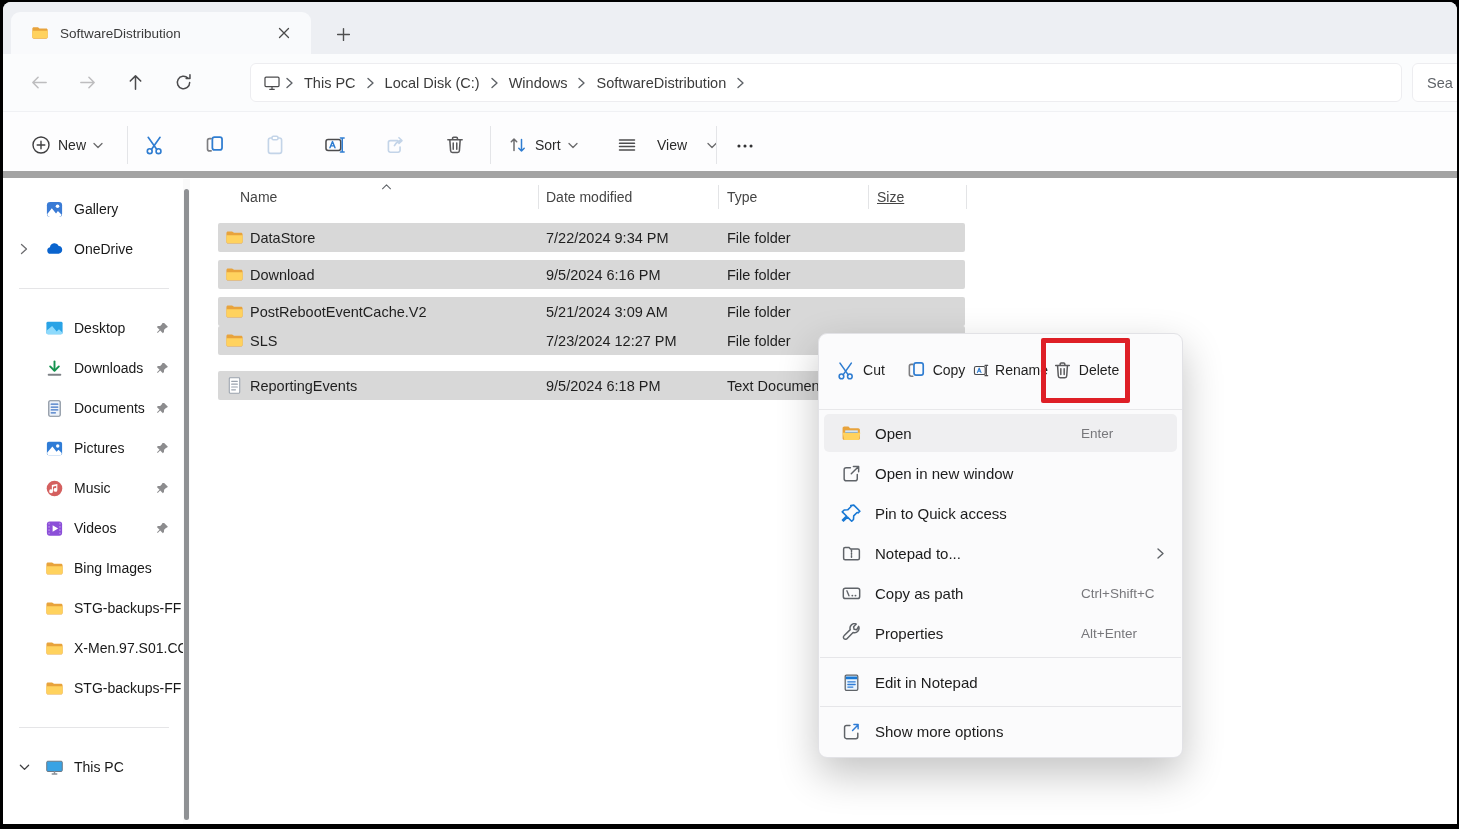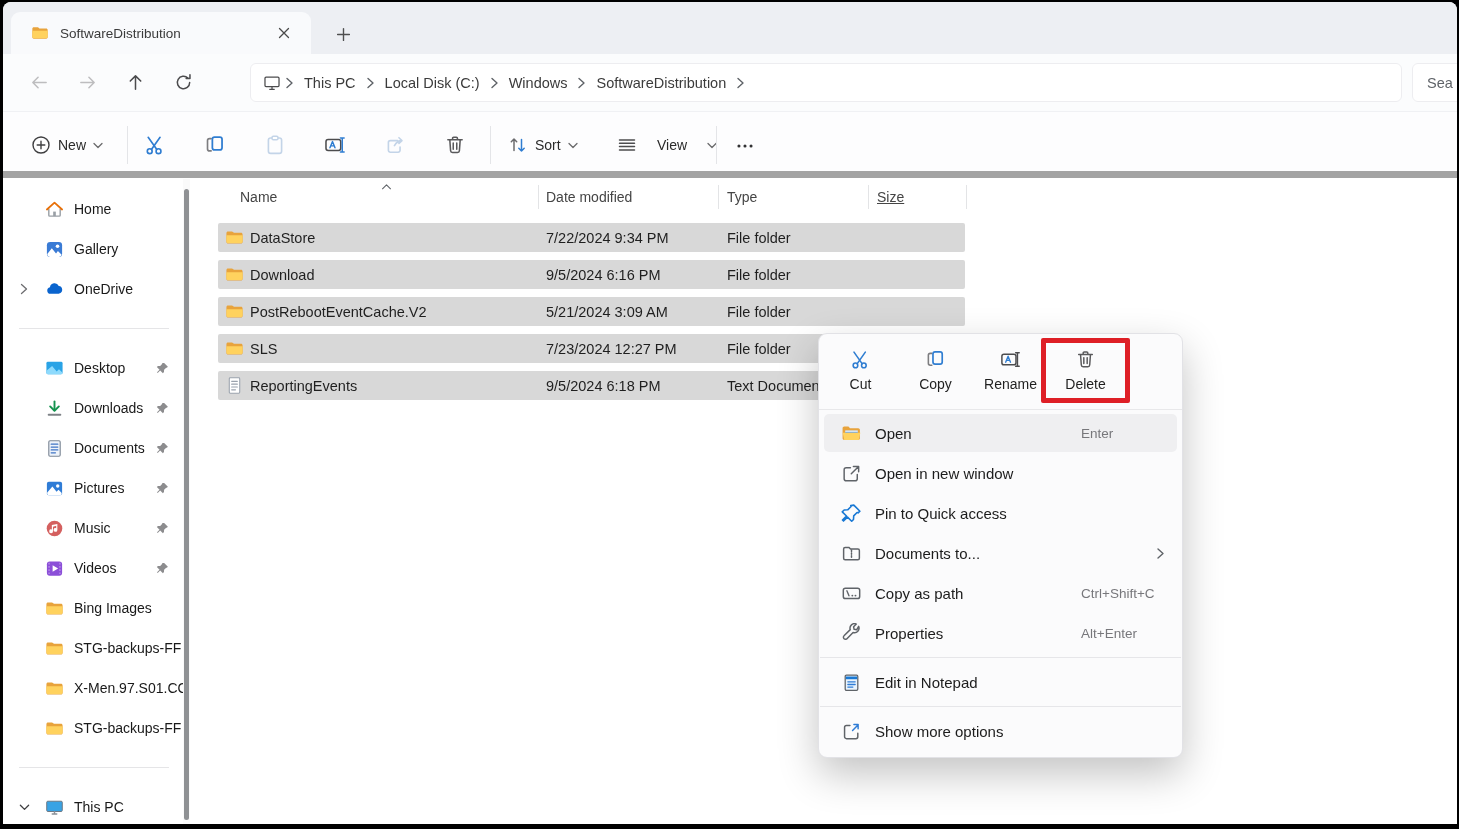--- a/index.html
+++ b/index.html
@@ -68,21 +68,21 @@
   .frow .fico { position:absolute; left:7px; top:5px; width:19px; height:19px; }
   .frow .fname { position:absolute; left:32px; white-space:nowrap; }
   .frow .fdate { position:absolute; left:328px; white-space:nowrap; }
   .frow .ftype { position:absolute; left:509px; white-space:nowrap; }
 
   
   .ctx { position:absolute; left:818px; top:333px; width:365px; background:#fbfbfc;
          border:1px solid #e2e2e6; border-radius:9px;
          box-shadow:0 16px 40px rgba(0,0,0,.24); z-index:50; padding-bottom:6px; }
   .quickrow { position:relative; height:75px; display:flex; padding:4px 4px 0 4px; }
-  .qbtn { width:75px; height:64px; display:flex; flex-direction:column; align-items:center;
+  .qbtn { width:75px; height:64px; display:flex; flex-direction:row; align-items:center;
           justify-content:center; gap:6px; border-radius:5px; }
   .qlabel { font-size:14px; color:#1f1f1f; }
   .redbox { position:absolute; left:222px; top:4px; width:89px; height:65px;
             border:5px solid #de1f26; border-radius:2px; pointer-events:none; z-index:60; }
   .qdiv { height:1px; background:#e8e8ea; margin:0 0 3px 0; }
   .mi { position:relative; z-index:0; height:40px; display:flex; align-items:center;
         padding:0 16px 0 22px; font-size:15px; color:#1c1c1c; }
   .mi.hl::before { content:""; position:absolute; left:5px; right:5px; top:1px; bottom:1px;
                    background:#efeff1; border-radius:5px; z-index:-1; }
   .mi .mico { width:21px; height:21px; margin-right:13px; flex:none; }
@@ -267,29 +267,20 @@
           <circle cx="10" cy="10" r="1.4" fill="#323234"></circle>
           <circle cx="15.5" cy="10" r="1.4" fill="#323234"></circle>
         </svg>
     </div>
   </div>
 
   <div class="bodyarea">
 
     <div class="sidebar">
 
-      <div class="side-item">
-        <span class="side-chev"></span>
-        <svg class="side-ico" viewBox="0 0 20 20">
-            <path d="M4 9.2V16a1 1 0 001 1h10a1 1 0 001-1V9.2" fill="#fff" stroke="#9aa0a6" stroke-width="1.5"></path>
-            <path d="M2 10l8-7.2L18 10" fill="none" stroke="#e8710a" stroke-width="1.9" stroke-linecap="round" stroke-linejoin="round"></path>
-            <rect x="8.6" y="12.2" width="2.8" height="4.8" fill="#9aa0a6"></rect>
-          </svg>
-        <span class="side-label">Home</span>
-      </div>
 
       <div class="side-item">
         <span class="side-chev"></span>
         <svg class="side-ico" viewBox="0 0 20 20">
             <rect x="2" y="2" width="16" height="16" rx="3.5" fill="#3a7bd5"></rect>
             <circle cx="13.2" cy="6.6" r="1.9" fill="#fff"></circle>
             <path d="M2.4 14.8l4.8-6 4.4 5.3 2-2.4 3.9 3.8a3.4 3.4 0 01-3 2.5h-9a3.4 3.4 0 01-3.1-3.2z" fill="#fff"></path>
           </svg>
         <span class="side-label">Gallery</span>
       </div>
@@ -484,21 +475,21 @@
       </div>
       <div class="frow" style="top:118px;">
         <svg class="fico" viewBox="0 0 20 20">
             <path d="M1.5 5.2c0-.9.7-1.6 1.6-1.6h4.2c.4 0 .8.2 1.1.5l1 1h7.5c.9 0 1.6.7 1.6 1.6v8.1c0 .9-.7 1.6-1.6 1.6H3.1c-.9 0-1.6-.7-1.6-1.6z" fill="#e8a33c"></path>
             <path d="M1.5 7.6h17v6.7c0 .9-.7 1.6-1.6 1.6H3.1c-.9 0-1.6-.7-1.6-1.6z" fill="#ffd25e"></path>
           </svg>
         <span class="fname">PostRebootEventCache.V2</span>
         <span class="fdate">5/21/2024 3:09 AM</span>
         <span class="ftype">File folder</span>
       </div>
-      <div class="frow" style="top:155px;">
+      <div class="frow" style="top:147px;">
         <svg class="fico" viewBox="0 0 20 20">
             <path d="M1.5 5.2c0-.9.7-1.6 1.6-1.6h4.2c.4 0 .8.2 1.1.5l1 1h7.5c.9 0 1.6.7 1.6 1.6v8.1c0 .9-.7 1.6-1.6 1.6H3.1c-.9 0-1.6-.7-1.6-1.6z" fill="#e8a33c"></path>
             <path d="M1.5 7.6h17v6.7c0 .9-.7 1.6-1.6 1.6H3.1c-.9 0-1.6-.7-1.6-1.6z" fill="#ffd25e"></path>
           </svg>
         <span class="fname">SLS</span>
         <span class="fdate">7/23/2024 12:27 PM</span>
         <span class="ftype">File folder</span>
       </div>
       <div class="frow" style="top:192px;">
         <svg class="fico" viewBox="0 0 20 20">
@@ -576,21 +567,21 @@
         <path d="M12.2 2l5.8 5.8-1.7 1.6-1-.3-3.2 3.2-.2 3.4-1.7 1.7-4-4-3.8 3.8-1-1 3.8-3.8-4-4L3 6.7l3.4-.2 3.2-3.2-.3-1z" fill="none" stroke="#1878d4" stroke-width="1.5" stroke-linejoin="round"></path>
       </svg>
     <span>Pin to Quick access</span>
   </div>
 
   <div class="mi">
     <svg class="mico" viewBox="0 0 20 20">
         <path d="M2.5 5.6c0-.8.6-1.4 1.4-1.4h3.7l1.5 1.5h7c.8 0 1.4.6 1.4 1.4v7.5c0 .8-.6 1.4-1.4 1.4H3.9c-.8 0-1.4-.6-1.4-1.4z" fill="none" stroke="#5f6368" stroke-width="1.4"></path>
         <path d="M10 6.6V8M10 9.4v1.4M10 12.2v1.4" stroke="#5f6368" stroke-width="1.4" stroke-linecap="round"></path>
       </svg>
-    <span>Documents to...</span>
+    <span>Notepad to...</span>
     <span class="subchev">
         <svg width="9" height="13" viewBox="0 0 9 12">
           <path d="M2 1.5L7 6l-5 4.5" fill="none" stroke="#5f6368" stroke-width="1.4" stroke-linecap="round" stroke-linejoin="round"></path>
         </svg>
       </span>
   </div>
 
   <div class="mi">
     <svg class="mico" viewBox="0 0 20 20">
         <rect x="2.2" y="5" width="15.6" height="9.8" rx="2" fill="none" stroke="#5f6368" stroke-width="1.4"></rect>

